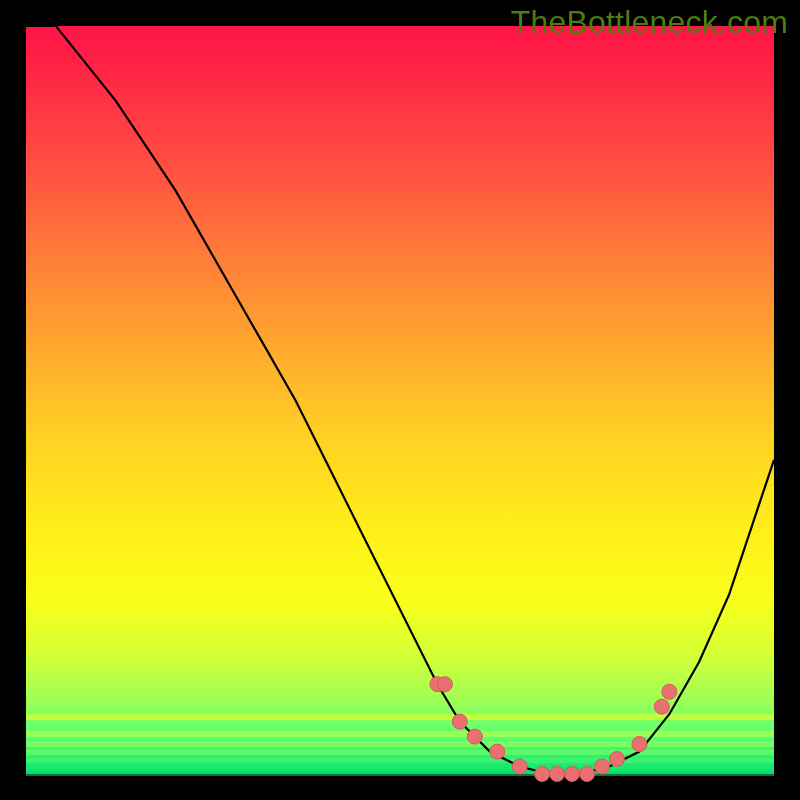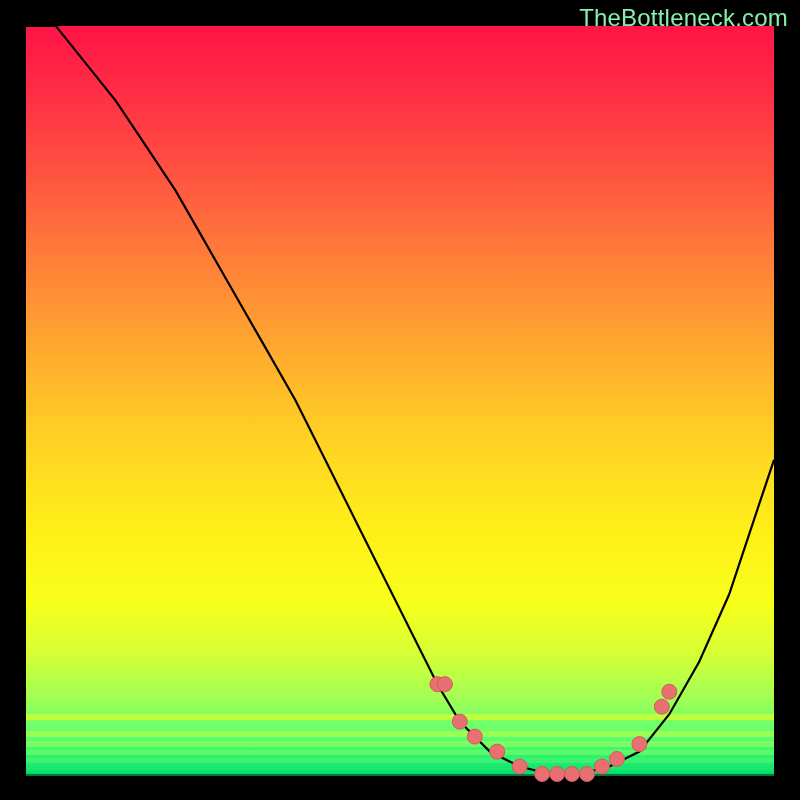--- a/index.html
+++ b/index.html
@@ -41,23 +41,23 @@
   .band {
     position: absolute;
     left: 0;
     width: 100%;
   }
   .watermark {
     position: absolute;
     top: 4px;
     right: 12px;
     font-family: Arial, Helvetica, sans-serif;
-    font-size: 24px;
+    font-size: 32px;
     font-weight: 500;
-    color: #86efac;
+    color: #4d7c0f;
     letter-spacing: 0.2px;
     user-select: none;
   }
   svg.curve {
     position: absolute;
     left: 0; top: 0;
     width: 748px;
     height: 748px;
     overflow: visible;
   }

